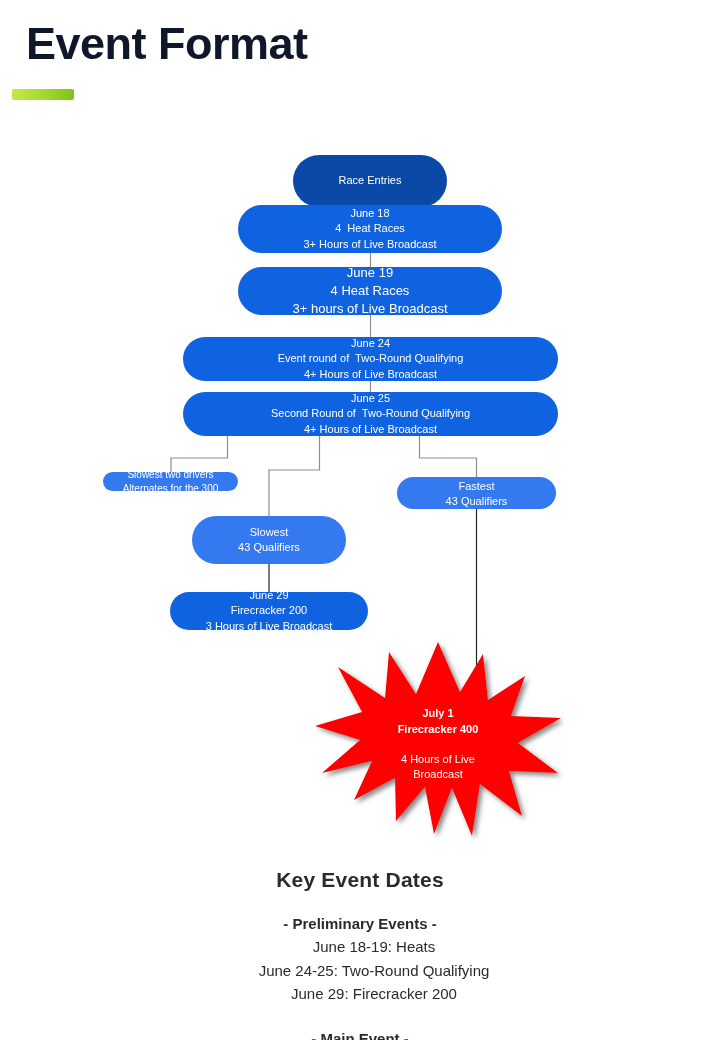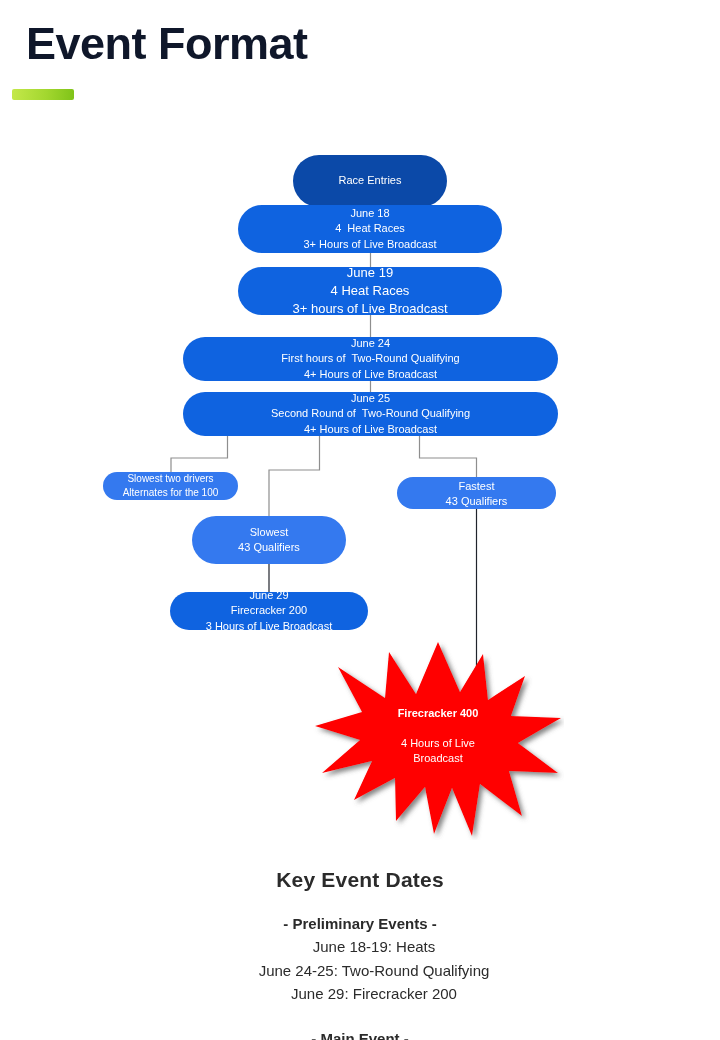--- a/index.html
+++ b/index.html
@@ -67,21 +67,21 @@
   .node .ln { display: block; white-space: pre; }
   .node.dark   { background: #0b49a8; }
   .node.main   { background: #0f63e0; }
   .node.light  { background: #3479ef; }
 
   .n-race    { left: 293px; top: 155px; width: 154px; height: 52px; font-size: 11px; }
   .n-j18     { left: 238px; top: 205px; width: 264px; height: 48px; font-size: 11px; }
   .n-j19     { left: 238px; top: 267px; width: 264px; height: 48px; font-size: 13px; }
   .n-j24     { left: 183px; top: 337px; width: 375px; height: 44px; font-size: 11px; }
   .n-j25     { left: 183px; top: 392px; width: 375px; height: 44px; font-size: 11px; }
-  .n-alt     { left: 103px; top: 472px; width: 135px; height: 28px; font-size: 10px; }
+  .n-alt     { left: 103px; top: 472px; width: 135px; height: 19px; font-size: 10px; }
   .n-slow    { left: 192px; top: 516px; width: 154px; height: 48px; font-size: 11px; }
   .n-fast    { left: 397px; top: 477px; width: 159px; height: 32px; font-size: 11px; justify-content: flex-end; }
   .n-j29     { left: 170px; top: 592px; width: 198px; height: 38px; font-size: 11px; }
 
   
   #burst-wrap {
     position: absolute;
     left: 312px;
     top: 640px;
     width: 252px;
@@ -174,33 +174,33 @@
     </div>
 
     <div class="node main n-j19">
       <span class="ln">June 19</span>
       <span class="ln">4 Heat Races</span>
       <span class="ln">3+ hours of Live Broadcast</span>
     </div>
 
     <div class="node main n-j24">
       <span class="ln">June 24</span>
-      <span class="ln">First hours of  Two-Round Qualifying</span>
+      <span class="ln">Event round of  Two-Round Qualifying</span>
       <span class="ln">4+ Hours of Live Broadcast</span>
     </div>
 
     <div class="node main n-j25">
       <span class="ln">June 25</span>
       <span class="ln">Second Round of  Two-Round Qualifying</span>
       <span class="ln">4+ Hours of Live Broadcast</span>
     </div>
 
     <div class="node light n-alt">
       <span class="ln">Slowest two drivers</span>
-      <span class="ln">Alternates for the 100</span>
+      <span class="ln">Alternates for the 300</span>
     </div>
 
     <div class="node light n-slow">
       <span class="ln">Slowest</span>
       <span class="ln">43 Qualifiers</span>
     </div>
 
     <div class="node light n-fast">
       <span class="ln">Fastest</span>
       <span class="ln">43 Qualifiers</span>
@@ -216,20 +216,23 @@
       <svg id="burst-svg" viewBox="0 0 252 200" width="252" height="200" aria-hidden="true">
         <defs>
           <filter id="bshadow" x="-20%" y="-20%" width="150%" height="150%">
             <feDropShadow dx="3" dy="3" stdDeviation="2.6" flood-color="#555555" flood-opacity="0.72"></feDropShadow>
           </filter>
         </defs>
         <polygon filter="url(#bshadow)" fill="#FF0000" points="126,2 148,52 171,14 176,60 213,36 199,76 249,78 206,103 246,133 197,131 210,176 168,144 160,196 140,148 122,194 113,147 84,181 83,138 42,160 60,121 10,133 48,100 3,86 50,72 26,27 73,58 77,12 104,54"></polygon>
       </svg>
       <div class="burst-text">
         <div class="burst-title">
+          <span class="ln">July 1</span>
+        </div>
+        <div class="burst-title">
           <span class="ln">Firecracker 400</span>
         </div>
         <div class="burst-sub">
           <span class="ln">4 Hours of Live</span>
         </div>
         <div class="burst-sub" style="margin-top:0">
           <span class="ln">Broadcast</span>
         </div>
       </div>
     </div>

